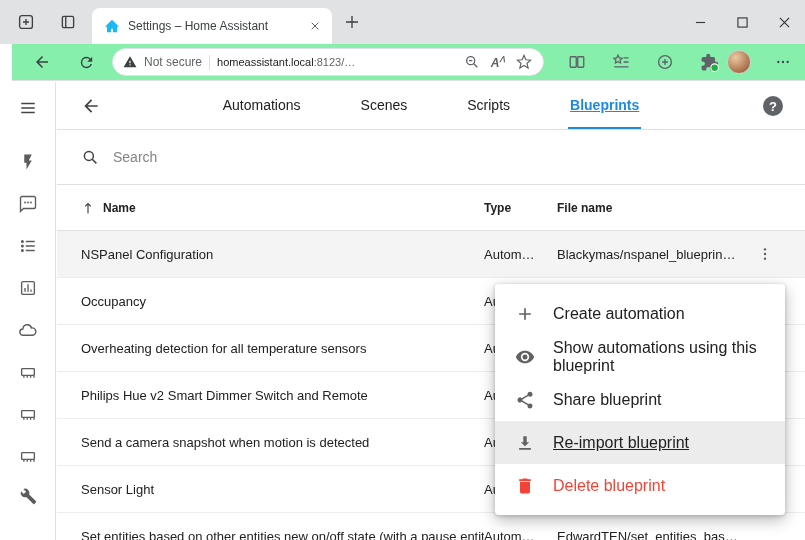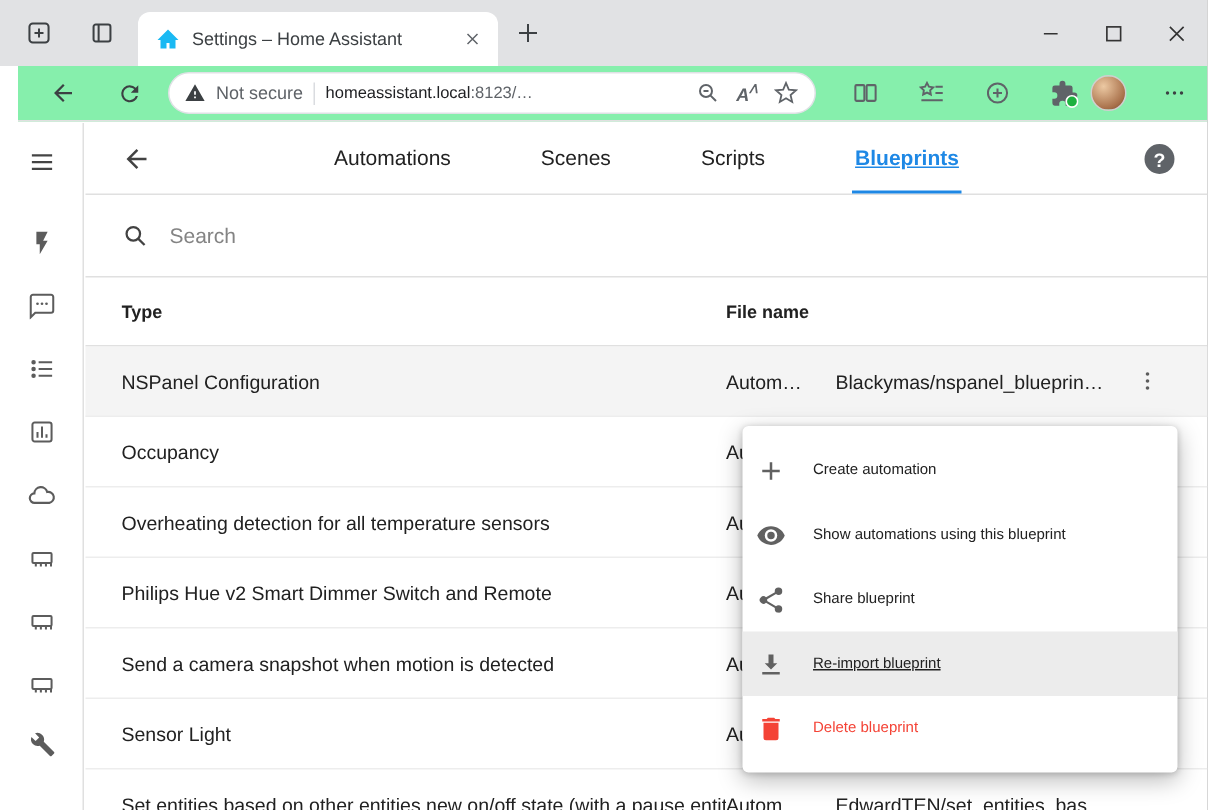--- a/index.html
+++ b/index.html
@@ -55,21 +55,21 @@
   .t-grid { display:grid; grid-template-columns:403px 73px 200px 1fr; align-items:center; padding-left:24px; }
   .table-header { height:46px; border-bottom:1px solid #e0e0e0; font-size:12px; font-weight:bold; color:#212121; }
   .th-name { display:flex; align-items:center; gap:8px; }
   .row { position:relative; height:47px; border-bottom:1px solid #ededed; font-size:13px; color:#212121; cursor:pointer; }
   .row.selected { background:#f4f4f4; }
   .cell { white-space:nowrap; overflow:hidden; }
   .kebab { position:absolute; right:30px; top:13px; width:20px; height:20px; display:flex; align-items:center; justify-content:center; cursor:pointer; }
 
   
   .ctx-menu { position:absolute; left:495px; top:284px; width:290px; background:#fff; border-radius:4px; padding:8px 0; z-index:20; box-shadow:0 5px 16px rgba(0,0,0,.28), 0 1px 4px rgba(0,0,0,.18); }
-  .ctx-item { height:43px; display:flex; align-items:center; gap:18px; padding-left:9px; font-size:10px; color:#212121; cursor:pointer; }
+  .ctx-item { height:43px; display:flex; align-items:center; gap:18px; padding-left:20px; font-size:16px; color:#212121; cursor:pointer; }
   .ctx-item.hover { background:#ececec;text-decoration:underline; }
   .ctx-item.danger { color:#f44336; }
   svg { display:block; }
 </style>
 </head>
 <body>
 
 <div class="screen">
 
   <div class="titlebar">
@@ -310,20 +310,28 @@
               <g fill="none" stroke="#424242" stroke-width="2">
                 <circle cx="10.5" cy="10.5" r="6"></circle>
                 <path d="M15 15l5.5 5.5"></path>
               </g>
             </svg>
         </span>
         <input type="text" placeholder="Search" style="">
       </div>
 
       <div class="table-header t-grid">
+        <span class="th-name">
+          <span>
+            <svg width="14" height="14" viewBox="0 0 24 24">
+                <path fill="#424242" d="M12 3 6.5 8.5l1.4 1.4L11 6.8V21h2V6.8l3.1 3.1 1.4-1.4z"></path>
+              </svg>
+          </span>
+          <span>Name</span>
+        </span>
         <span class="cell">Type</span>
         <span class="cell">File name</span>
         <span></span>
       </div>
 
       <div>
         <div class="row selected t-grid">
           <span class="cell">NSPanel Configuration</span>
           <span class="cell">Autom…</span>
           <span class="cell">Blackymas/nspanel_blueprin…</span>

